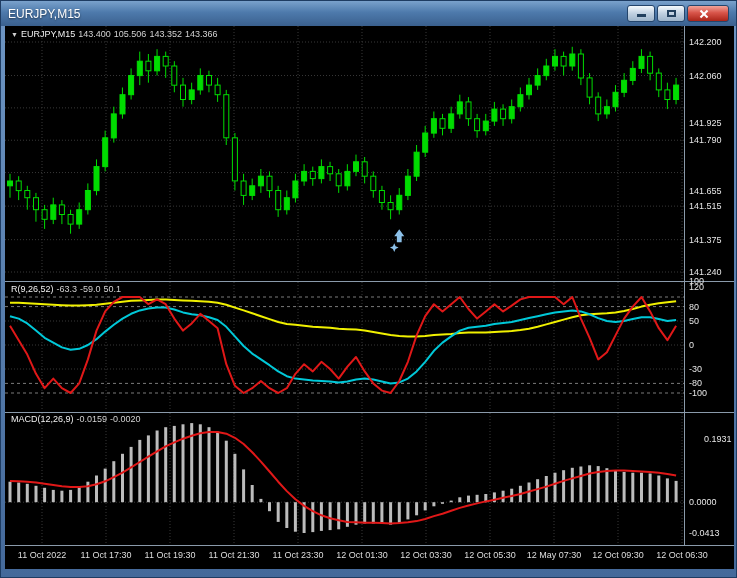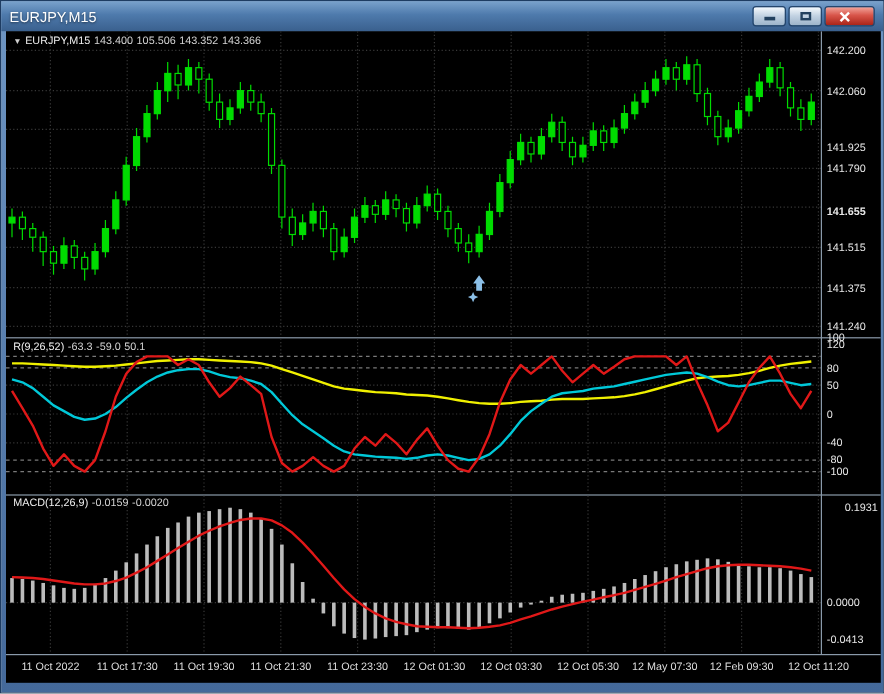--- a/index.html
+++ b/index.html
@@ -390,43 +390,43 @@
         <polyline points="5.0,67.9 13.7,68.3 22.3,68.7 31.0,69.5 39.6,70.8 48.3,72.0 56.9,73.2 65.6,74.0 74.2,74.0 82.9,73.2 91.5,71.2 100.2,68.3 108.8,64.2 117.5,59.7 126.1,54.4 134.8,49.0 143.4,43.7 152.1,38.4 160.7,33.4 169.3,29.3 178.0,25.7 186.7,22.8 195.3,20.3 204.0,19.1 212.6,19.1 221.3,20.7 229.9,24.8 238.6,31.0 247.2,39.2 255.9,48.6 264.5,58.5 273.2,68.7 281.8,78.1 290.4,86.3 299.1,92.9 307.8,98.2 316.4,102.3 325.1,105.2 333.7,107.2 342.4,108.9 351.0,109.3 359.7,109.7 368.3,109.7 376.9,110.1 385.6,110.5 394.3,110.1 402.9,109.3 411.6,108.1 420.2,106.0 428.9,103.1 437.5,100.7 446.2,97.8 454.8,94.9 463.5,92.5 472.1,90.4 480.8,88.4 489.4,86.7 498.1,84.7 506.7,83.0 515.4,81.0 524.0,78.5 532.6,76.1 541.3,73.6 550.0,70.8 558.6,67.9 567.3,65.4 575.9,63.0 584.6,60.5 593.2,58.9 601.9,58.0 610.5,57.6 619.1,57.6 627.8,58.0 636.5,58.5 645.1,58.9 653.8,59.7 662.4,60.9 671.1,62.5" fill="none" stroke="#e01818" stroke-width="2" stroke-linejoin="round"></polyline>
       </svg>
     <div class="panel-sep" style="top:519px;"></div>
 
     <div class="vaxis-sep"></div>
     <div id="axis-col">
         <div class="axis-label" style="top: 11px;">142.200</div>
         <div class="axis-label" style="top: 45px;">142.060</div>
         <div class="axis-label" style="top: 92px;">141.925</div>
         <div class="axis-label" style="top: 109px;">141.790</div>
-        <div class="axis-label" style="top: 145px; font-weight: bold;">141.655</div>
+        <div class="axis-label" style="top: 160px;">141.655</div>
         <div class="axis-label" style="top: 175px;">141.515</div>
         <div class="axis-label" style="top: 209px;">141.375</div>
         <div class="axis-label" style="top: 241px;">141.240</div>
         <div class="axis-label" style="top: 256px;">120</div>
         <div class="axis-label" style="top: 250px;">100</div>
         <div class="axis-label" style="top: 276px;">80</div>
         <div class="axis-label" style="top: 290px;">50</div>
         <div class="axis-label" style="top: 314px;">0</div>
-        <div class="axis-label" style="top: 338px;">-40</div>
+        <div class="axis-label" style="top: 338px;">-30</div>
         <div class="axis-label" style="top: 352px;">-80</div>
         <div class="axis-label" style="top: 362px;">-100</div>
-        <div class="axis-label" style="top: 392px; padding-left: 15px;">0.1931</div>
+        <div class="axis-label" style="top: 408px; padding-left: 15px;">0.1931</div>
         <div class="axis-label" style="top: 471px;">0.0000</div>
         <div class="axis-label" style="top: 502px;">-0.0413</div>
       </div>
     <div id="time-axis">
         <div class="time-label" style="left: 37px;">11 Oct 2022</div>
         <div class="time-label" style="left: 101px;">11 Oct 17:30</div>
         <div class="time-label" style="left: 165px;">11 Oct 19:30</div>
         <div class="time-label" style="left: 229px;">11 Oct 21:30</div>
         <div class="time-label" style="left: 293px;">11 Oct 23:30</div>
         <div class="time-label" style="left: 357px;">12 Oct 01:30</div>
         <div class="time-label" style="left: 421px;">12 Oct 03:30</div>
         <div class="time-label" style="left: 485px;">12 Oct 05:30</div>
         <div class="time-label" style="left: 549px;">12 May 07:30</div>
-        <div class="time-label" style="left: 613px;">12 Feb 09:30</div>
-        <div class="time-label" style="left: 677px;">12 Oct 11:20</div>
+        <div class="time-label" style="left: 613px;">12 Oct 09:30</div>
+        <div class="time-label" style="left: 677px;">12 Oct 06:30</div>
       </div>
   </div>
 </div>
 
 </body></html>

